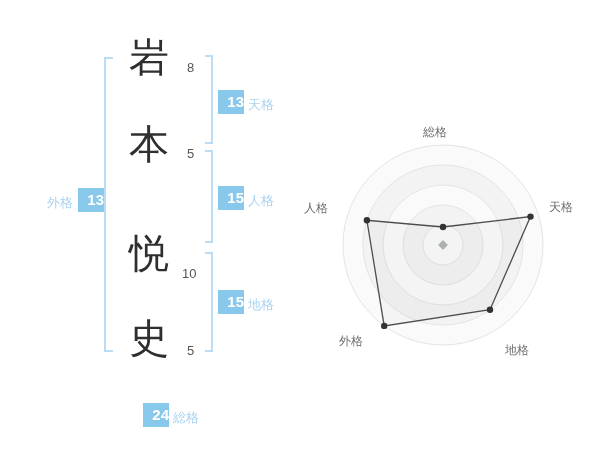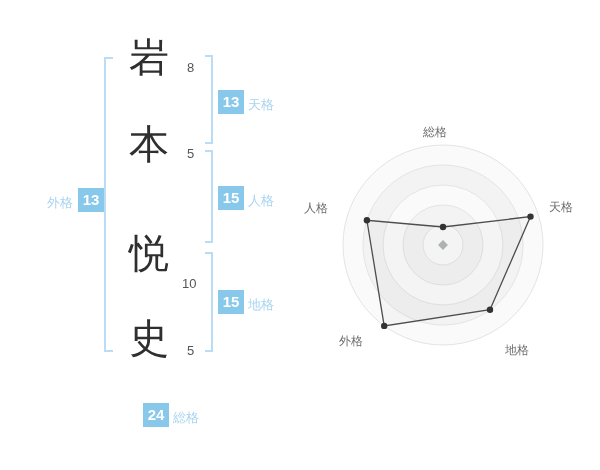--- a/index.html
+++ b/index.html
@@ -12,32 +12,32 @@
     position:absolute; left:126px; width:46px; text-align:center;
     font-size:40px; line-height:1; color:#2f2f2f; letter-spacing:0;
   }
   .k1 { top:37px; }
   .k2 { top:124px; }
   .k3 { top:233px; }
   .k4 { top:318px; }
   .strokeN { position:absolute; font-size:13px; color:#555555; }
   .s1 { left:187px; top:60px; }
   .s2 { left:187px; top:146px; }
-  .s3 { left:182px; top:276px; }
+  .s3 { left:182px; top:266px; }
   .s4 { left:187px; top:343px; }
   .bracket { position:absolute; border-color:#badcf4; border-style:solid; }
   .bracket-left  { border-width:2px 0 2px 2px; }
   .bracket-right { border-width:2px 2px 2px 0; }
   .br-gaikaku { left:104px; top:57px;  width:9px; height:295px; }
   .br-tenkaku { left:205px; top:55px;  width:8px; height:89px; }
   .br-jinkaku { left:205px; top:150px; width:8px; height:93px; }
   .br-chikaku { left:205px; top:252px; width:8px; height:100px; }
   .vbox {
     position:absolute; width:26px; height:24px; background:#87c8eb;
-    color:#ffffff; font-size:15px; font-weight:bold; text-align:center;
+    color:#ffffff; font-size:15px; font-weight:bold; text-align:right;
     line-height:24px;
   }
   .vb-gaikaku { left:78px;  top:188px; }
   .vb-tenkaku { left:218px; top:90px; }
   .vb-jinkaku { left:218px; top:186px; }
   .vb-chikaku { left:218px; top:290px; }
   .vb-soukaku { left:143px; top:403px; }
   .vlabel { position:absolute; font-size:13px; color:#a9d4f0; }
   .vl-gaikaku { left:47px;  top:194px; }
   .vl-tenkaku { left:248px; top:96px; }

